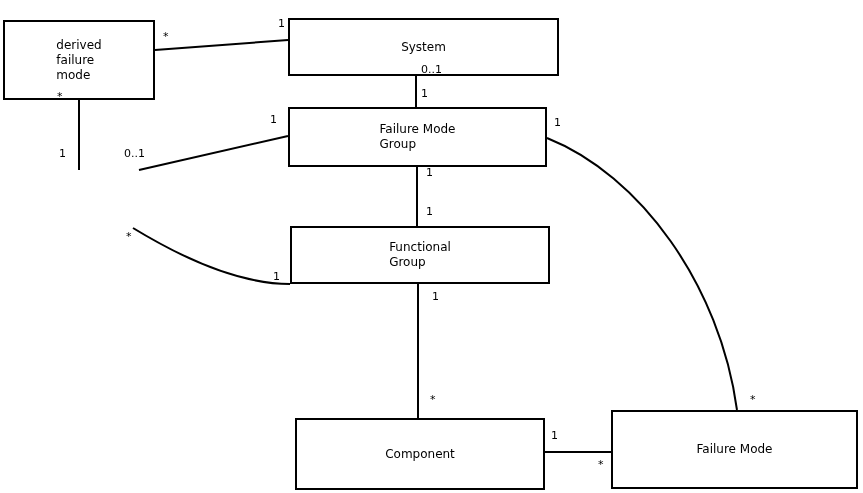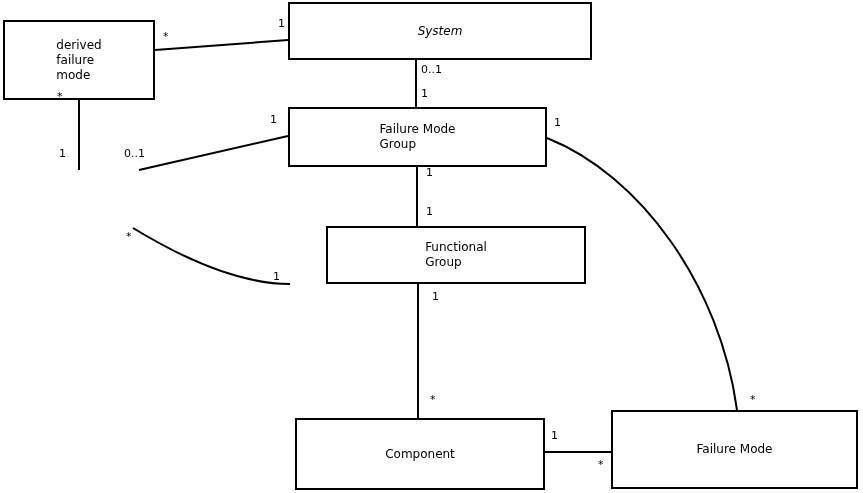--- a/index.html
+++ b/index.html
@@ -75,31 +75,31 @@
 
     <line x1="545" y1="452" x2="611" y2="452" stroke="#000000" stroke-width="2" fill="none"></line>
   </svg>
 
   <div class="uml-class-box" style="left:3px;  top:20px;  width:152px; height:80px;">
     <span class="uml-class-name">derived
 failure
 mode</span>
   </div>
 
-  <div class="uml-class-box" style="left:288px; top:2px;   width:304px; height:58px;font-style:italic;">
+  <div class="uml-class-box" style="left:288px; top:18px;   width:271px; height:58px;">
     <span class="uml-class-name">System</span>
   </div>
 
   <div class="uml-class-box" style="left:288px; top:107px; width:259px; height:60px;">
     <span class="uml-class-name">Failure Mode
 Group</span>
   </div>
 
 
-  <div class="uml-class-box" style="left:290px; top:226px; width:260px; height:58px;margin-left:36px;">
+  <div class="uml-class-box" style="left:290px; top:226px; width:260px; height:58px;">
     <span class="uml-class-name">Functional
 Group</span>
   </div>
 
   <div class="uml-class-box" style="left:295px; top:418px; width:250px; height:72px;">
     <span class="uml-class-name">Component</span>
   </div>
 
   <div class="uml-class-box" style="left:611px; top:410px; width:247px; height:79px;">
     <span class="uml-class-name">Failure Mode</span>

